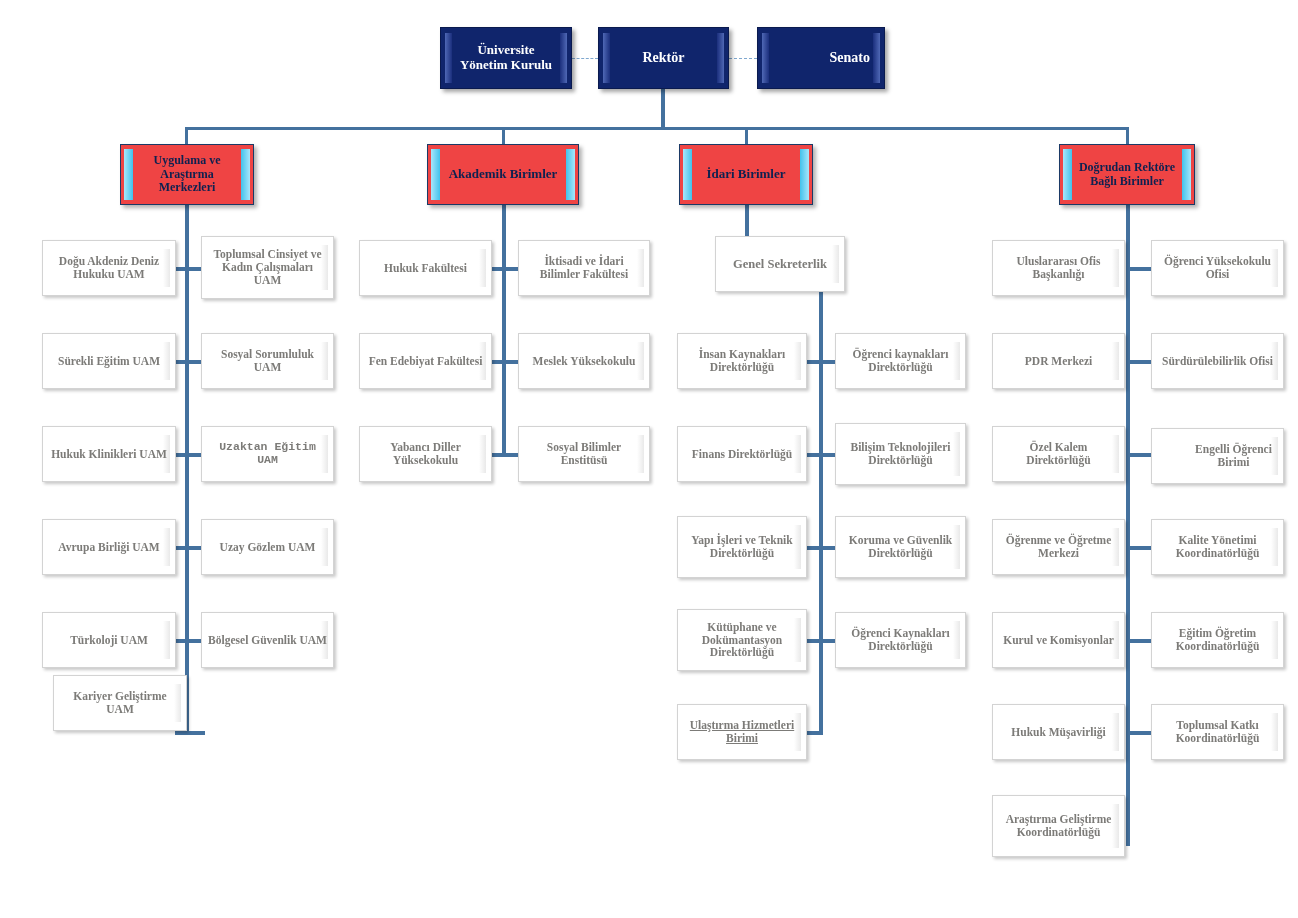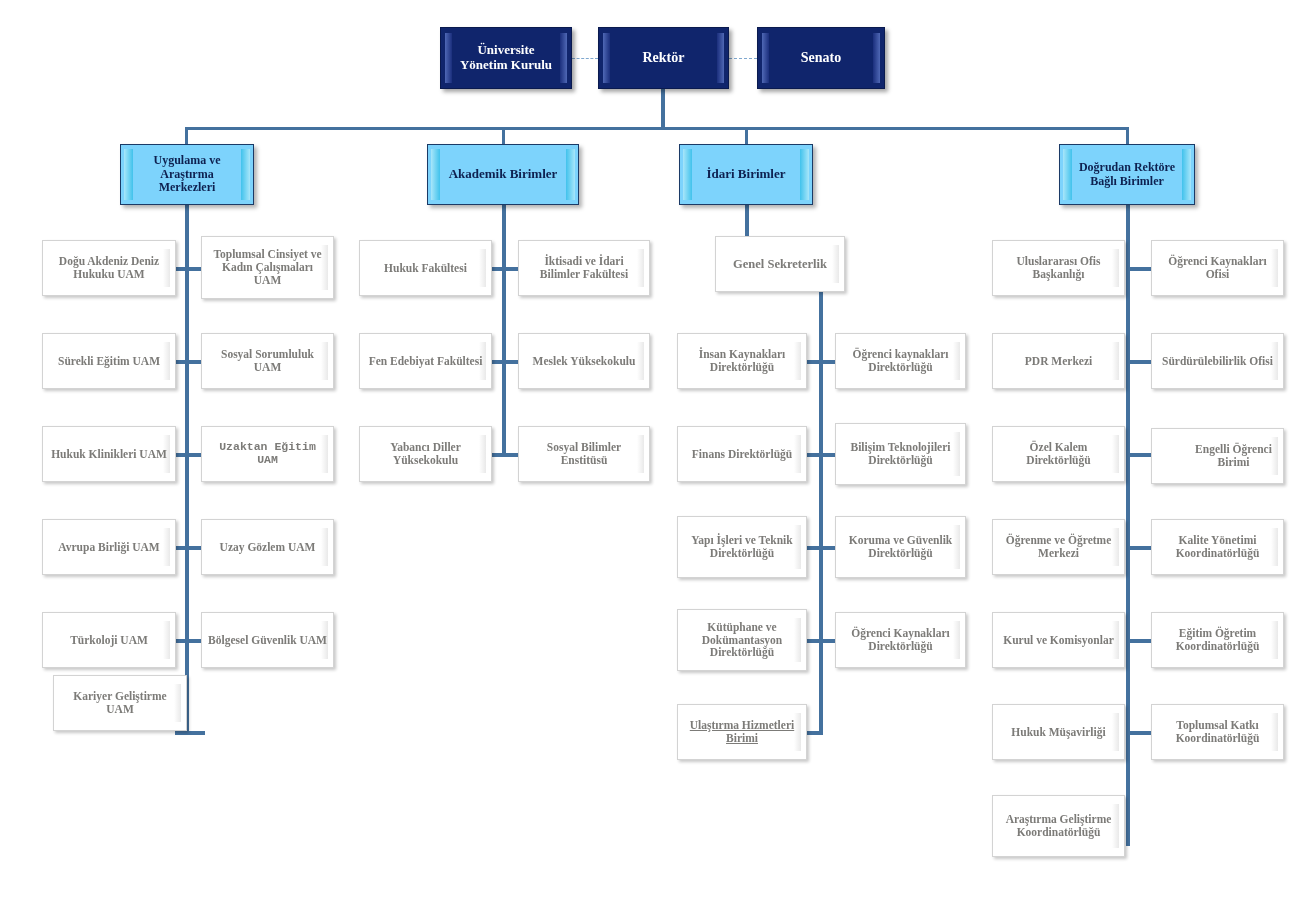--- a/index.html
+++ b/index.html
@@ -37,21 +37,21 @@
     position:absolute;top:5px;bottom:5px;width:7px;
     background:linear-gradient(to right,#4f68b5,#1b2f7d);
   }
   .navy .bev-l{left:4px;}
   .navy .bev-r{right:4px;background:linear-gradient(to left,#4f68b5,#1b2f7d);}
   .navy .txt{position:relative;z-index:2;padding:0 14px;}
 
   
   .cyan{
     position:absolute;
-    background:#7dd3fc;
+    background:#ef4444;
     border:1.5px solid #1b3a66;
     box-shadow:3px 3px 4px rgba(0,0,0,.30);
     color:#0e2150;
     font-weight:bold;
     display:flex;align-items:center;justify-content:center;
     text-align:center;
     line-height:1.15;
     box-sizing:border-box;
     z-index:5;
   }
@@ -96,21 +96,21 @@
   <div class="dash" style="left:572px;top:58px;width:26px;"></div>
 
   <div class="navy" style="left:598px;top:27px;width:131px;height:62px;font-size:14px;">
     <span class="bev-l"></span>
     <span class="bev-r"></span>
     <span class="txt">Rektör</span>
   </div>
 
   <div class="dash" style="left:729px;top:58px;width:28px;"></div>
 
-  <div class="navy" style="left:757px;top:27px;width:128px;height:62px;font-size:14px;">
+  <div class="navy" style="left:757px;top:27px;width:128px;height:62px;font-size:14px;justify-content:flex-end;">
     <span class="bev-l"></span>
     <span class="bev-r"></span>
     <span class="txt">Senato</span>
   </div>
 
   <div class="line v" style="left:661px;top:89px;width:4px;height:40px;"></div>
 
   <div class="line h" style="left:185px;top:127px;width:944px;height:3px;"></div>
 
   <div class="line v" style="left:185px;top:127px;width:3px;height:18px;"></div>
@@ -295,21 +295,21 @@
     <span class="bev-r"></span>
     <span class="txt">Ulaştırma Hizmetleri Birimi</span>
     </div>
 
   <div class="leaf" style="left:992px;top:240px;width:133px;height:56px;font-size:11.5px;">
     <span class="bev-r"></span>
     <span class="txt">Uluslararası Ofis Başkanlığı</span>
     </div>
   <div class="leaf" style="left:1151px;top:240px;width:133px;height:56px;font-size:11.5px;">
     <span class="bev-r"></span>
-    <span class="txt">Öğrenci Kaynakları Ofisi</span>
+    <span class="txt">Öğrenci Yüksekokulu Ofisi</span>
     </div>
 
   <div class="leaf" style="left:992px;top:333px;width:133px;height:56px;font-size:11.5px;">
     <span class="bev-r"></span>
     <span class="txt">PDR Merkezi</span>
     </div>
   <div class="leaf" style="left:1151px;top:333px;width:133px;height:56px;font-size:11.5px;">
     <span class="bev-r"></span>
     <span class="txt">Sürdürülebilirlik Ofisi</span>
     </div>

